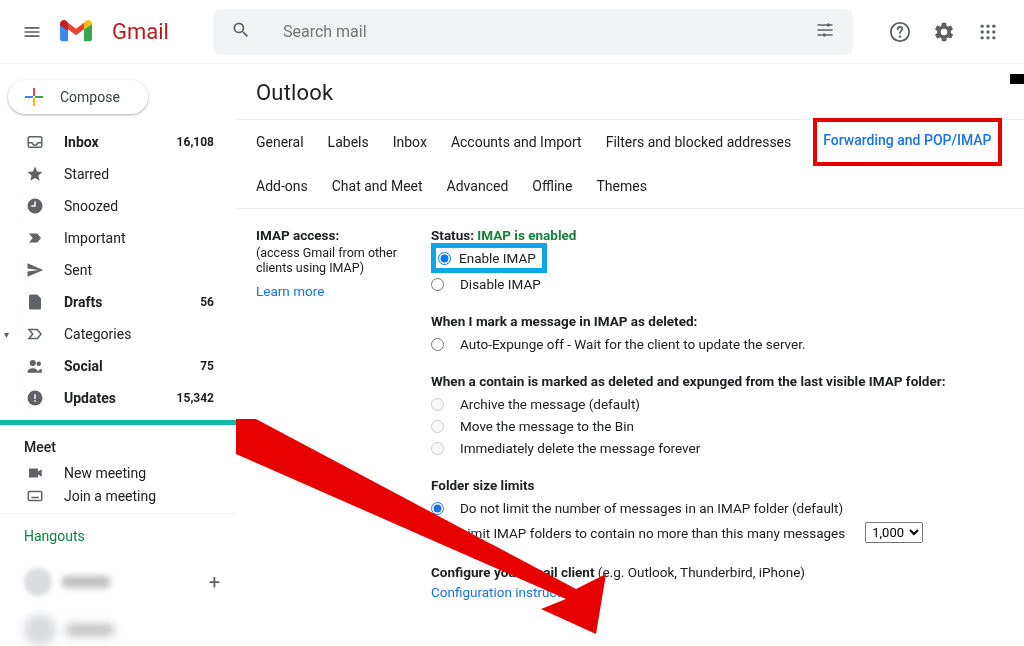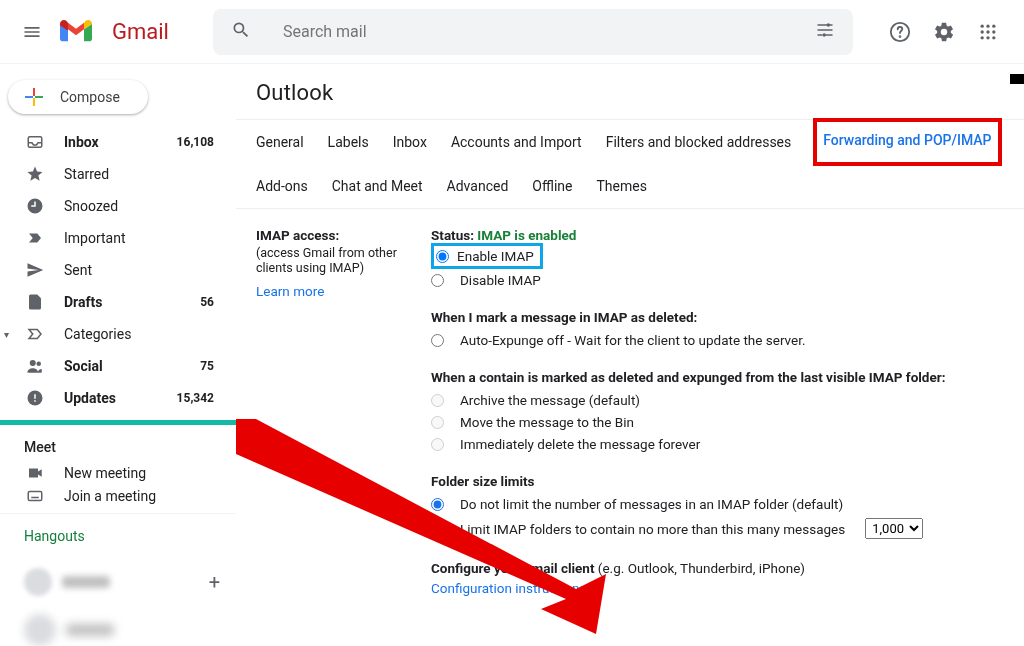--- a/index.html
+++ b/index.html
@@ -57,21 +57,21 @@
   .setting-row { display: flex; gap: 20px; margin-bottom: 26px; }
   .setting-label { width: 155px; flex-shrink: 0; }
   .setting-label .title { font-weight: 700; font-size: 13.5px; }
   .setting-label .sub { font-size: 12.5px; color: #202124; margin-top: 2px; }
   .setting-label .learn { color: #1a73e8; font-size: 13.5px; margin-top: 8px; display: inline-block; cursor: pointer; }
   .setting-body { flex: 1; font-size: 13.5px; }
   .status-line { font-weight: 700; }
   .status-value { color: #188038; }
   .radio-line { display: flex; align-items: center; gap: 16px; padding: 3px 0; }
   .radio-line input { accent-color: #1a73e8; }
-  .enable-highlight { border: 3px solid #0ea5e9; display: inline-flex; align-items: center; gap: 8px; padding: 2px 6px 2px 2px; }
+  .enable-highlight { border: 5px solid #0ea5e9; display: inline-flex; align-items: center; gap: 8px; padding: 2px 6px 2px 2px; }
   .subheading { font-weight: 700; margin-top: 18px; margin-bottom: 4px; }
   .config-link { color: #1a73e8; cursor: pointer; }
   .inline-select { margin-left: 4px; font-size: 13px; padding: 1px 2px; }
 
   
   .arrow-overlay { position: absolute; pointer-events: none; }
 
   
   .main::-webkit-scrollbar { width: 12px; }
   .main::-webkit-scrollbar-thumb { background: #dadce0; border-radius: 6px; }

